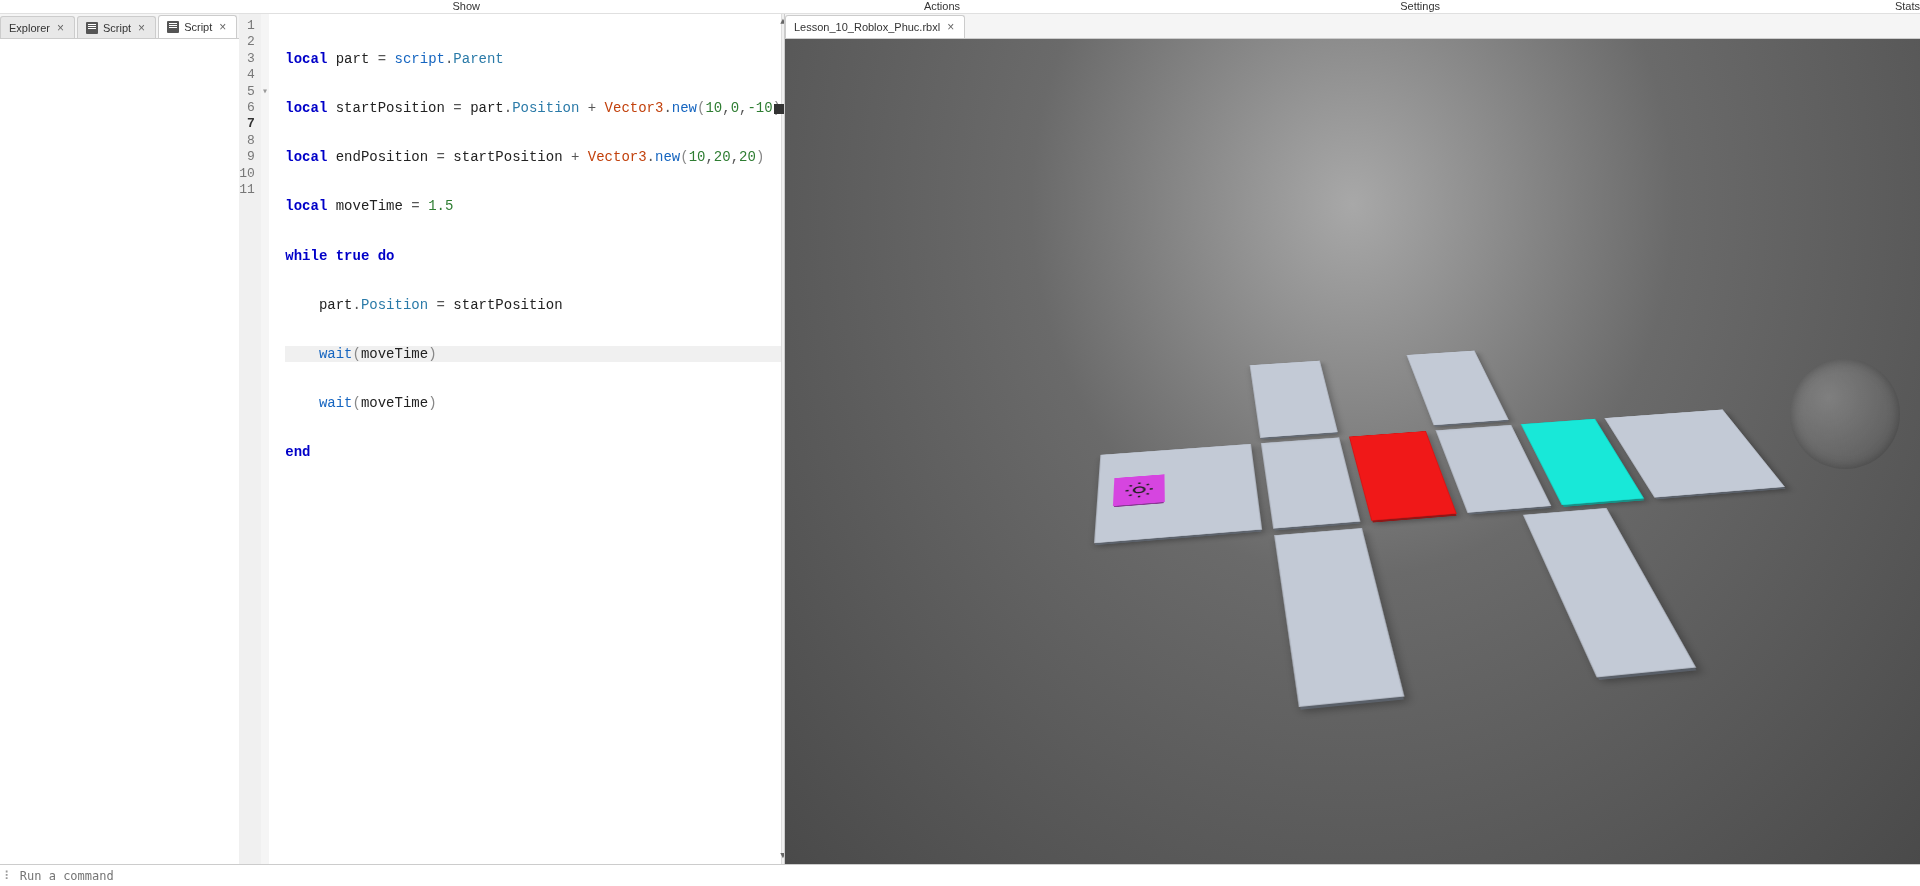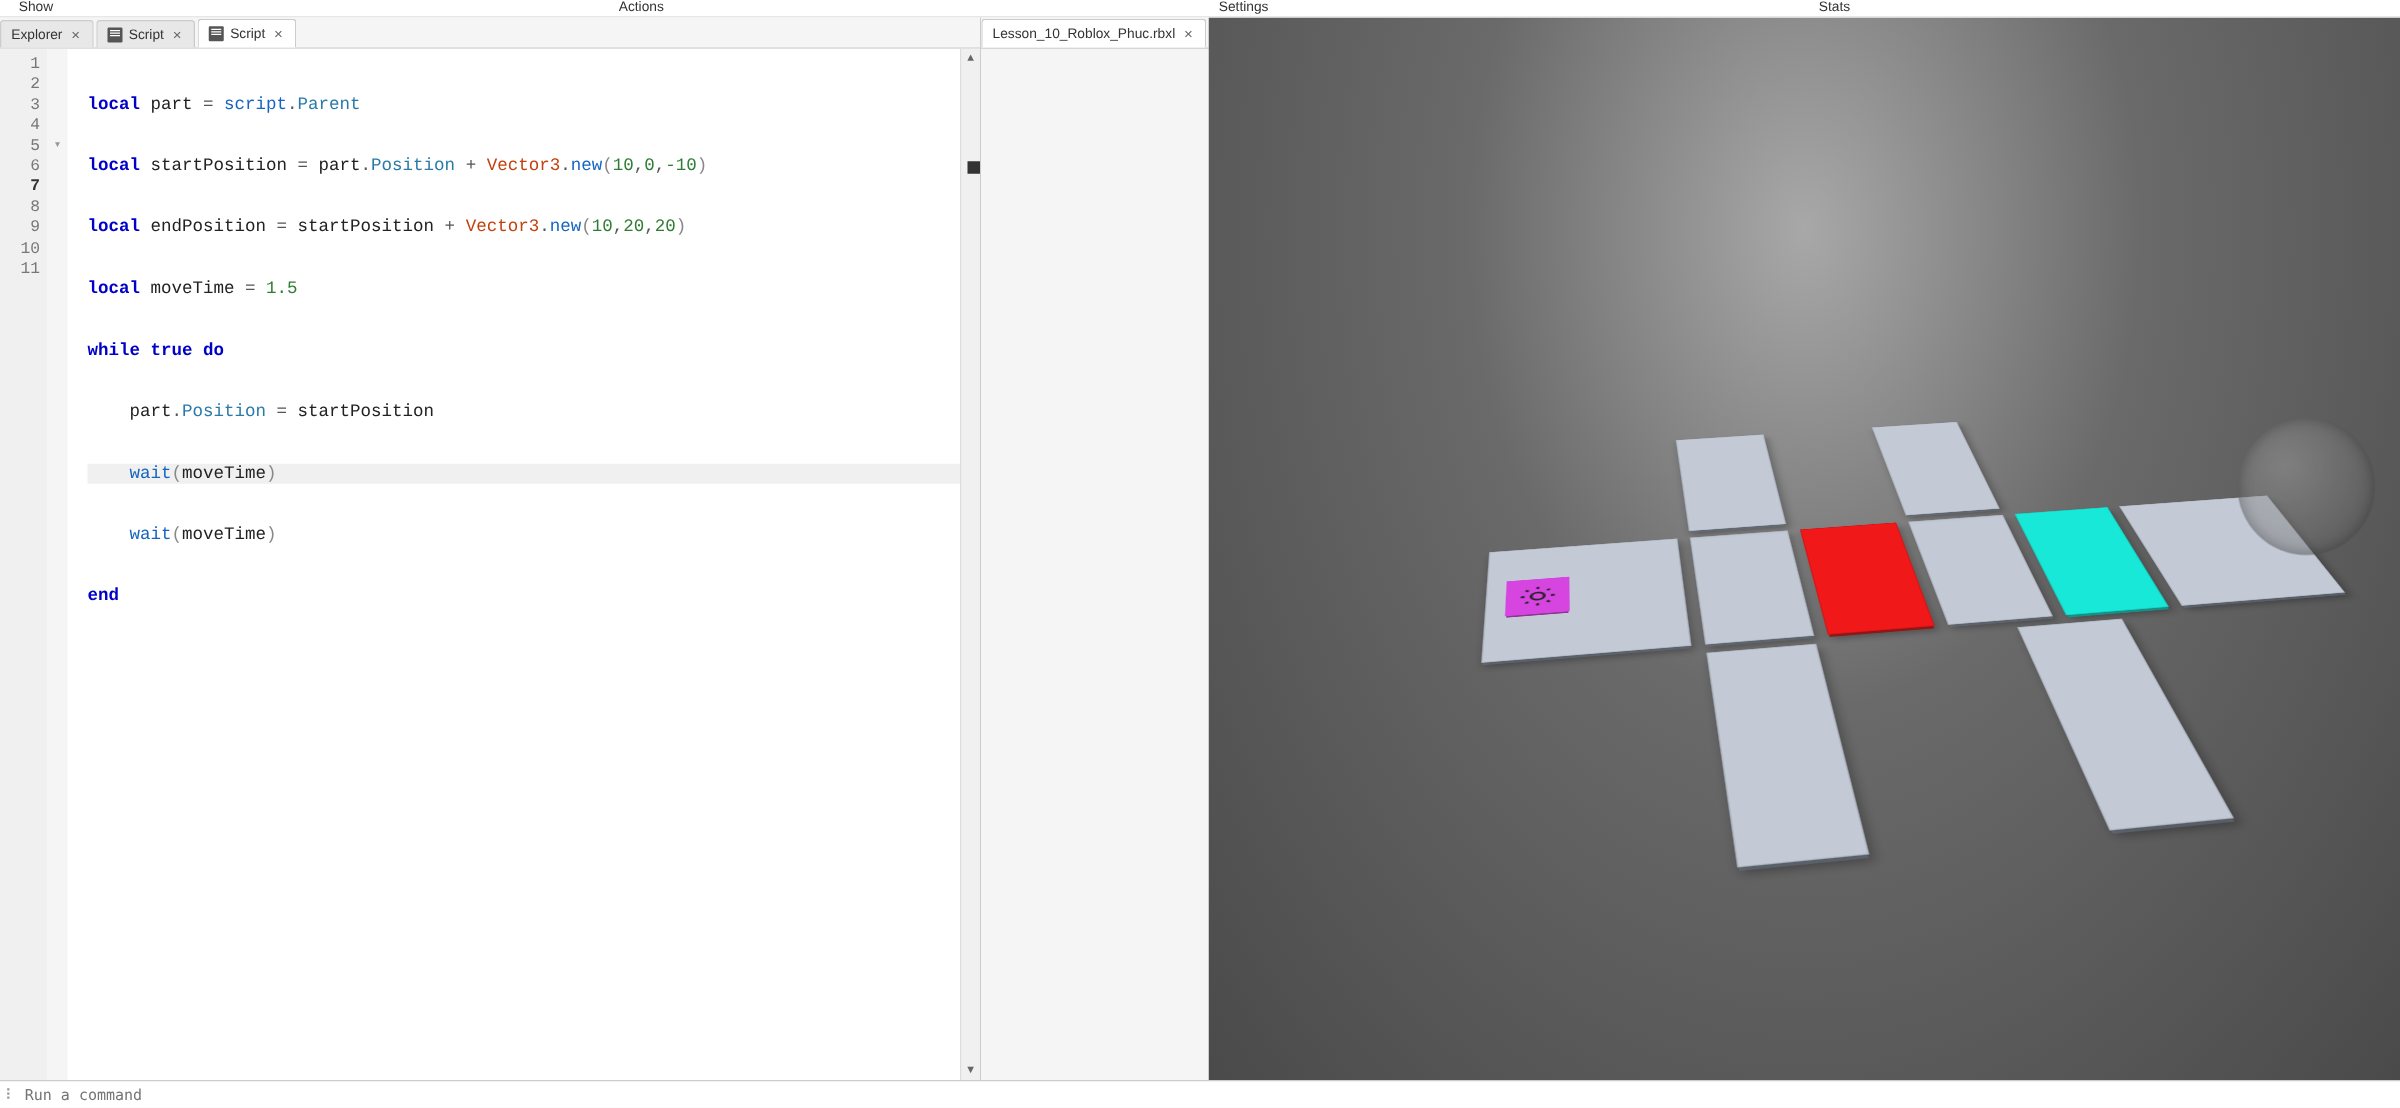--- a/index.html
+++ b/index.html
@@ -14,41 +14,40 @@
       flex-direction: column;
     }
     .menu-bar {
       height: 14px;
       display: flex;
       background: #fff;
       border-bottom: 1px solid #e0e0e0;
     }
     .menu-item {
       flex: 1;
-      text-align: left;
+      text-align: right;
       font-size: 11px;
       color: #333;
       line-height: 12px;
-      padding-left: 15px;
     }
     .main-area {
       flex: 1;
       display: flex;
       overflow: hidden;
     }
     .left-panel {
       width: 785px;
       display: flex;
+      flex-direction: row;
+      border-right: 1px solid #ccc;
+    }
+    .right-panel {
+      flex: 1;
+      display: flex;
       flex-direction: column;
-      border-right: 1px solid #ccc;
-    }
-    .right-panel {
-      flex: 1;
-      display: flex;
-      flex-direction: row;
       background: #f5f5f5;
     }
     .tab-bar {
       height: 25px;
       display: flex;
       align-items: flex-end;
       background: #f5f5f5;
       border-bottom: 1px solid #ccc;
     }
     .tab {

